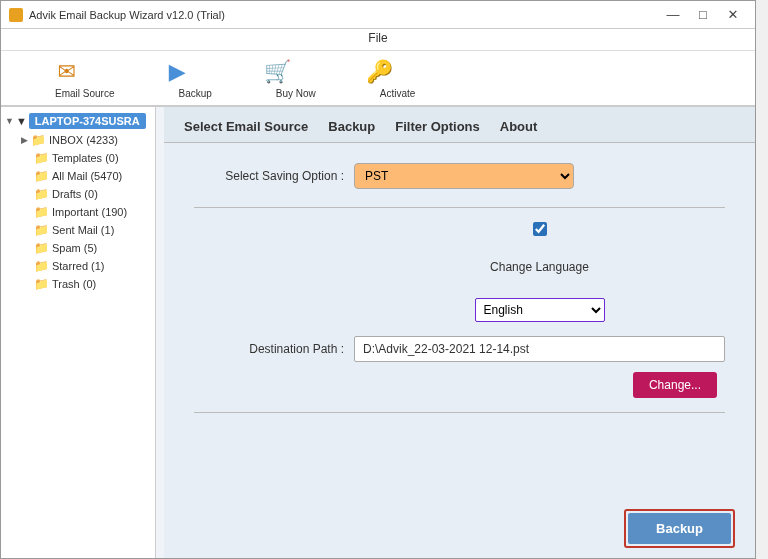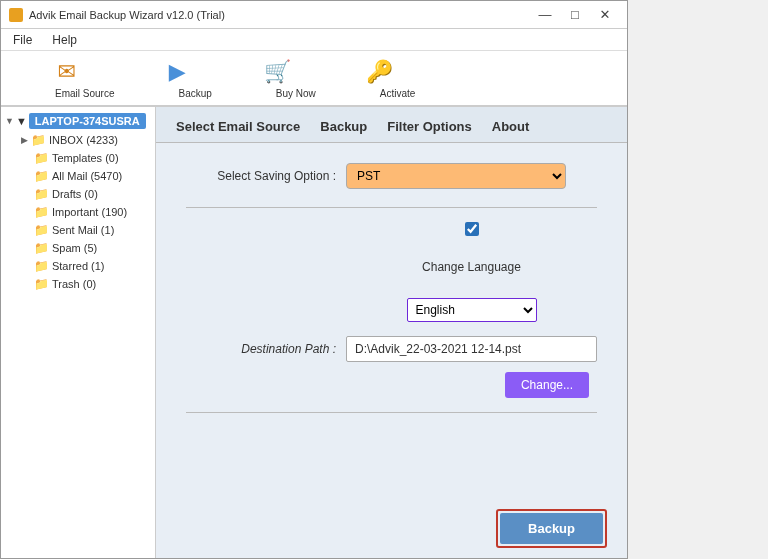--- a/index.html
+++ b/index.html
@@ -7,21 +7,21 @@
       width: 768px;
       height: 559px;
       font-family: 'Segoe UI', Arial, sans-serif;
       font-size: 12px;
       background: #f0f0f0;
       overflow: hidden;
     }
 
     
     .window {
-      width: 628px;
+      width: 756px;
       height: 559px;
       border: 1px solid #999;
       display: flex;
       flex-direction: column;
       background: #f0f4f8;
     }
 
     .title-bar {
       background: #fff;
       height: 28px;
@@ -62,20 +62,21 @@
     .menu-bar {
       background: #fff;
       height: 22px;
       display: flex;
       align-items: center;
       padding: 0 8px;
       border-bottom: 1px solid #ddd;
       gap: 12px;
       font-size: 12px;
       color: #333;
+      flex-direction: column;
     }
     .menu-item {
       cursor: pointer;
       padding: 2px 4px;
     }
 
     
     .toolbar {
       background: #fff;
       height: 56px;
@@ -157,20 +158,21 @@
       color: #666;
     }
 
     
     .main-panel {
       flex: 1;
       display: flex;
       flex-direction: column;
       background: #e8eef5;
       padding: 0;
+      margin-left: 8px;
     }
 
     
     .nav-tabs {
       display: flex;
       align-items: center;
       padding: 10px 20px 6px 20px;
       gap: 20px;
       border-bottom: 1px solid #bbb;
       background: #e0e8f0;
@@ -247,21 +249,20 @@
       align-items: center;
       margin-bottom: 10px;
     }
     .dest-label {
       font-size: 12px;
       color: #333;
       width: 160px;
       text-align: right;
       padding-right: 10px;
       font-weight: 500;
-      font-style: italic;
     }
     .dest-path {
       flex: 1;
       height: 26px;
       border: 1px solid #aaa;
       border-radius: 2px;
       background: #fff;
       padding: 0 8px;
       font-size: 12px;
       color: #333;
@@ -272,21 +273,21 @@
 
     .change-btn-row {
       display: flex;
       justify-content: flex-end;
       padding-right: 8px;
       margin-top: 4px;
       max-width: 580px;
       padding-left: 160px;
     }
     .change-btn {
-      background: #8b5cf6;
+      background: #be185d;
       color: #fff;
       border: none;
       border-radius: 3px;
       padding: 4px 16px;
       font-size: 12px;
       cursor: pointer;
       height: 26px;
     }
 
     .divider {

